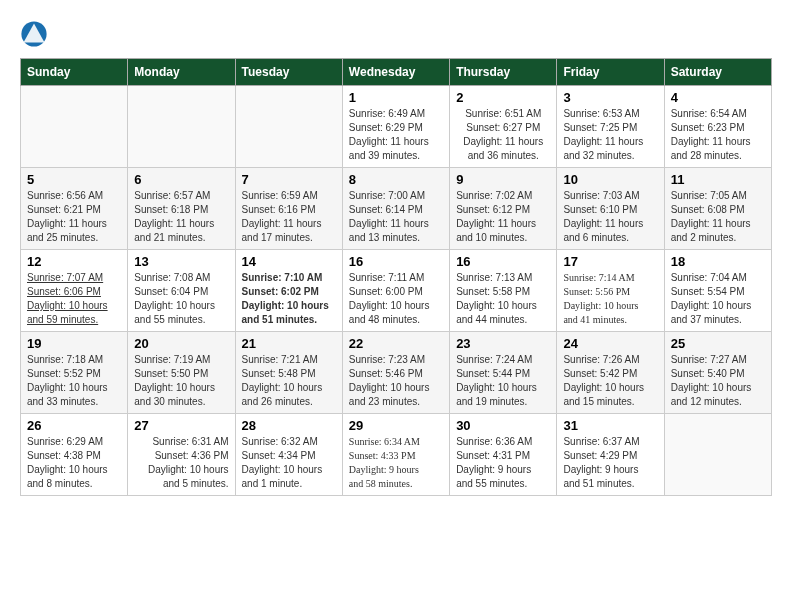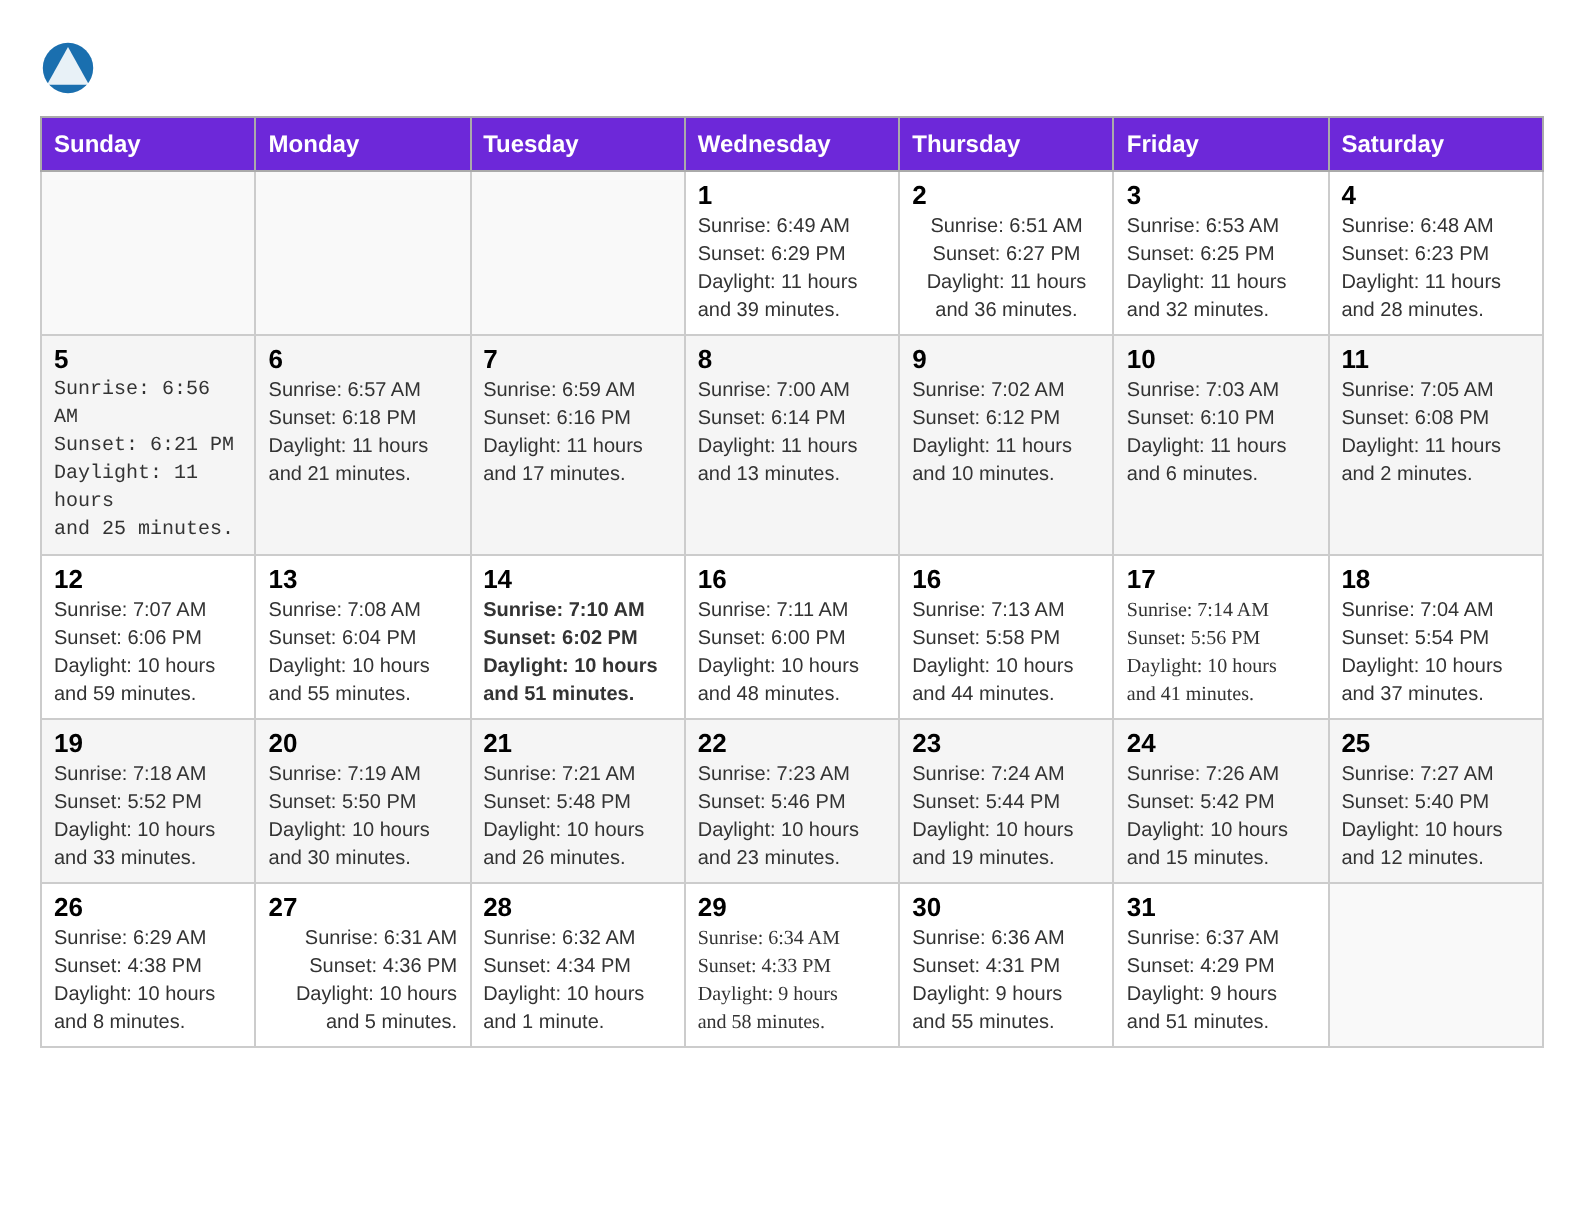--- a/index.html
+++ b/index.html
@@ -45,21 +45,21 @@
     .location {
       font-size: 16px;
       color: #555;
     }
     table {
       width: 100%;
       border-collapse: collapse;
       font-size: 11px;
     }
     thead tr th {
-      background-color: #6d28d9;
+      background-color: #14532d;
       color: #fff;
       text-align: left;
       padding: 6px 6px;
       font-size: 12px;
       border: 1px solid #aaa;
     }
     tbody tr td {
       vertical-align: top;
       border: 1px solid #ccc;
       padding: 4px 6px;
@@ -135,36 +135,36 @@
         <td>
           <span class="day-num">2</span>
           <div class="day-info" style="white-space: pre-line; text-align: center;">Sunrise: 6:51 AM
 Sunset: 6:27 PM
 Daylight: 11 hours
 and 36 minutes.</div>
         </td>
         <td>
           <span class="day-num">3</span>
           <div class="day-info" style="white-space: pre-line;">Sunrise: 6:53 AM
-Sunset: 6:25 PM
+Sunset: 7:25 PM
 Daylight: 11 hours
 and 32 minutes.</div>
         </td>
         <td>
           <span class="day-num">4</span>
-          <div class="day-info" style="white-space: pre-line;">Sunrise: 6:48 AM
+          <div class="day-info" style="white-space: pre-line;">Sunrise: 6:54 AM
 Sunset: 6:23 PM
 Daylight: 11 hours
 and 28 minutes.</div>
         </td>
       </tr>
       <tr>
         <td>
           <span class="day-num">5</span>
-          <div class="day-info" style="white-space: pre-line; font-family: Liberation Mono, monospace;">Sunrise: 6:56 AM
+          <div class="day-info" style="white-space: pre-line;">Sunrise: 6:56 AM
 Sunset: 6:21 PM
 Daylight: 11 hours
 and 25 minutes.</div>
         </td>
         <td>
           <span class="day-num">6</span>
           <div class="day-info" style="white-space: pre-line;">Sunrise: 6:57 AM
 Sunset: 6:18 PM
 Daylight: 11 hours
 and 21 minutes.</div>
@@ -201,21 +201,21 @@
           <span class="day-num">11</span>
           <div class="day-info" style="white-space: pre-line;">Sunrise: 7:05 AM
 Sunset: 6:08 PM
 Daylight: 11 hours
 and 2 minutes.</div>
         </td>
       </tr>
       <tr>
         <td>
           <span class="day-num">12</span>
-          <div class="day-info" style="white-space: pre-line;">Sunrise: 7:07 AM
+          <div class="day-info" style="white-space: pre-line; text-decoration: underline;">Sunrise: 7:07 AM
 Sunset: 6:06 PM
 Daylight: 10 hours
 and 59 minutes.</div>
         </td>
         <td>
           <span class="day-num">13</span>
           <div class="day-info" style="white-space: pre-line;">Sunrise: 7:08 AM
 Sunset: 6:04 PM
 Daylight: 10 hours
 and 55 minutes.</div>

